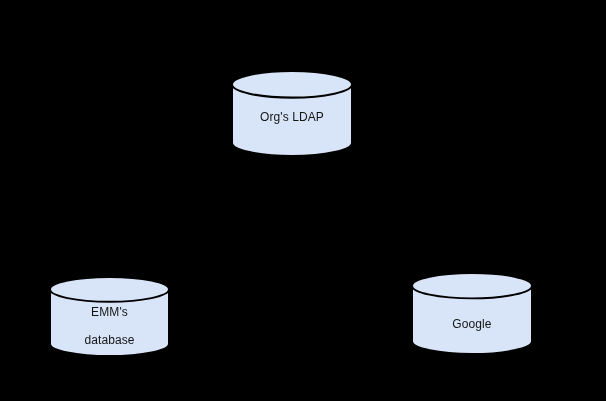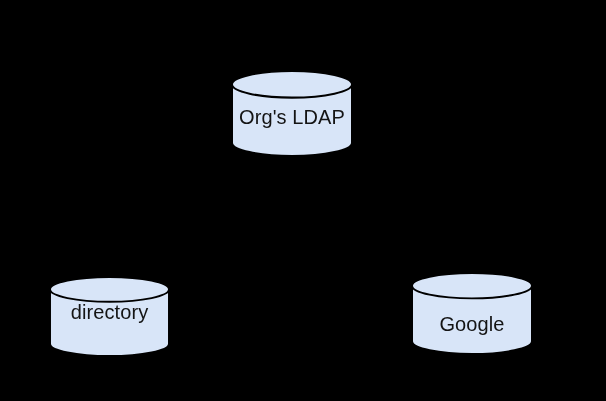--- a/index.html
+++ b/index.html
@@ -24,21 +24,21 @@
     top: 0;
     width: 100%;
     height: 100%;
     display: block;
   }
   .node-label {
     position: absolute;
     left: 0;
     right: 0;
     text-align: center;
-    font-size: 20px;
+    font-size: 12px;
     line-height: 28px;
     color: #141414;
     letter-spacing: 0.1px;
   }
   .node-label span { display: block; }
 
   
   .node-ldap   { left: 231px; top: 70px;  width: 122px; height: 87px; }
   .node-ldap   .node-label { top: 33px; }
   .node-emm    { left: 49px;  top: 276px; width: 121px; height: 81px; }
@@ -62,21 +62,22 @@
     </div>
   </div>
 
   <div class="node node-emm">
     <svg viewBox="0 0 122 85" preserveAspectRatio="none">
       <path d="M1,14 L1,71 A60,13 0 0 0 121,71 L121,14" stroke-width="2" fill="#d8e5f8"></path>
       <path d="M1,14 L1,71 A60,13 0 0 0 121,71 L121,14" fill="none" stroke-width="2" stroke="#000000"></path>
       <ellipse cx="61" cy="14" rx="60" ry="13" stroke-width="2" fill="#d8e5f8" stroke="#000000"></ellipse>
     </svg>
     <div class="node-label">
-      <span>directory</span>
+      <span>EMM's</span>
+      <span>database</span>
     </div>
   </div>
 
   <div class="node node-google">
     <svg viewBox="0 0 122 85" preserveAspectRatio="none">
       <path d="M1,14 L1,71 A60,13 0 0 0 121,71 L121,14" stroke-width="2" fill="#d8e5f8"></path>
       <path d="M1,14 L1,71 A60,13 0 0 0 121,71 L121,14" fill="none" stroke-width="2" stroke="#000000"></path>
       <ellipse cx="61" cy="14" rx="60" ry="13" stroke-width="2" fill="#d8e5f8" stroke="#000000"></ellipse>
     </svg>
     <div class="node-label">

